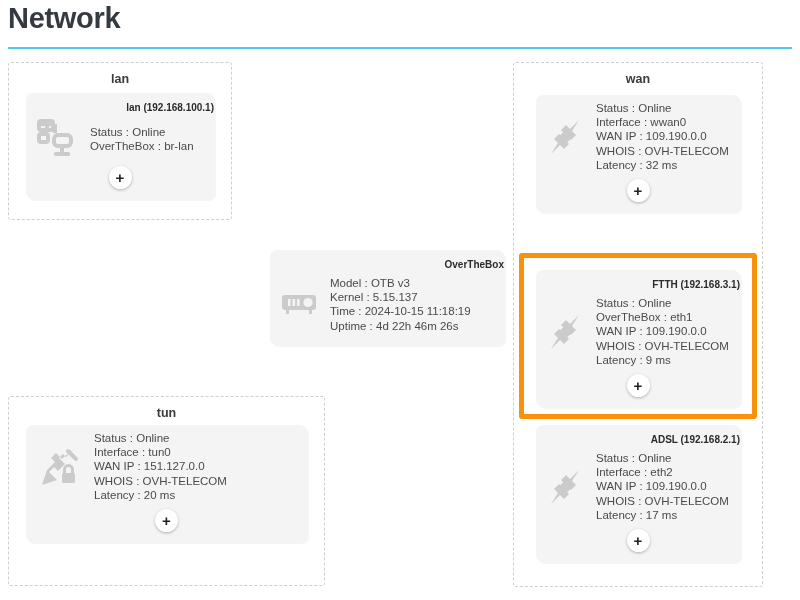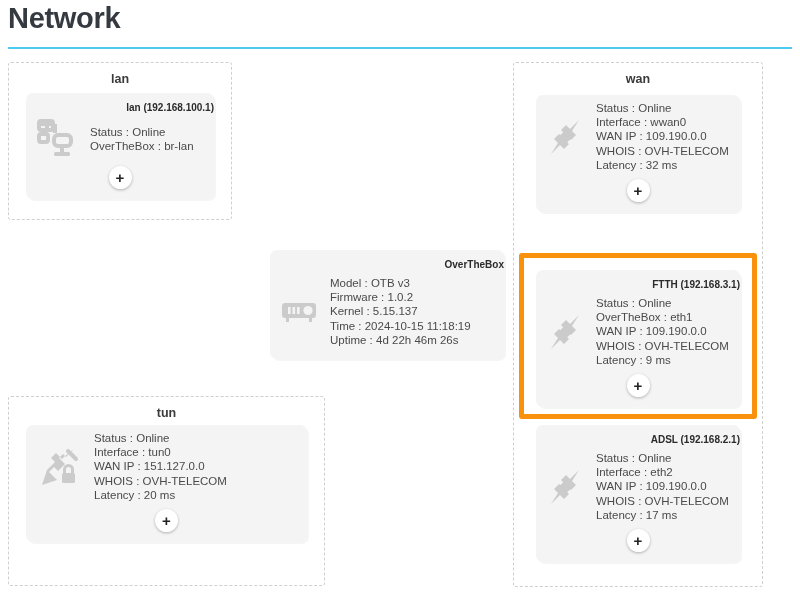--- a/index.html
+++ b/index.html
@@ -145,21 +145,20 @@
           <rect x="6" y="19" width="3" height="4"></rect>
           <rect x="29" y="19" width="3" height="4"></rect>
           <rect x="8" y="8" width="2.6" height="7" fill="#f4f4f4"></rect>
           <rect x="12.5" y="8" width="2.6" height="7" fill="#f4f4f4"></rect>
           <rect x="17" y="8" width="2.6" height="7" fill="#f4f4f4"></rect>
           <circle cx="28" cy="11.5" r="4.6" fill="#f4f4f4"></circle>
         </svg>
       </div>
       <div class="card-props">
         <div>Model : OTB v3</div>
-        <div>Firmware : 1.0.2</div>
         <div>Kernel : 5.15.137</div>
         <div>Time : 2024-10-15 11:18:19</div>
         <div>Uptime : 4d 22h 46m 26s</div>
       </div>
     </div>
     <div style="height:12px"></div>
   </div>
 
   <div class="group" id="group-tun">
     <div class="group-title">tun</div>

